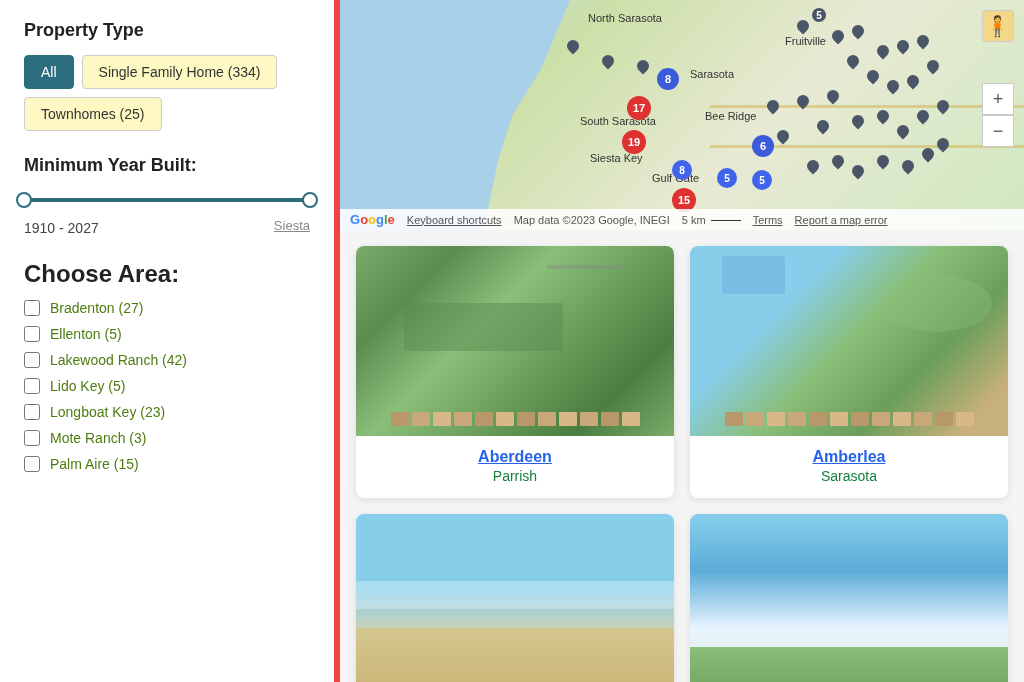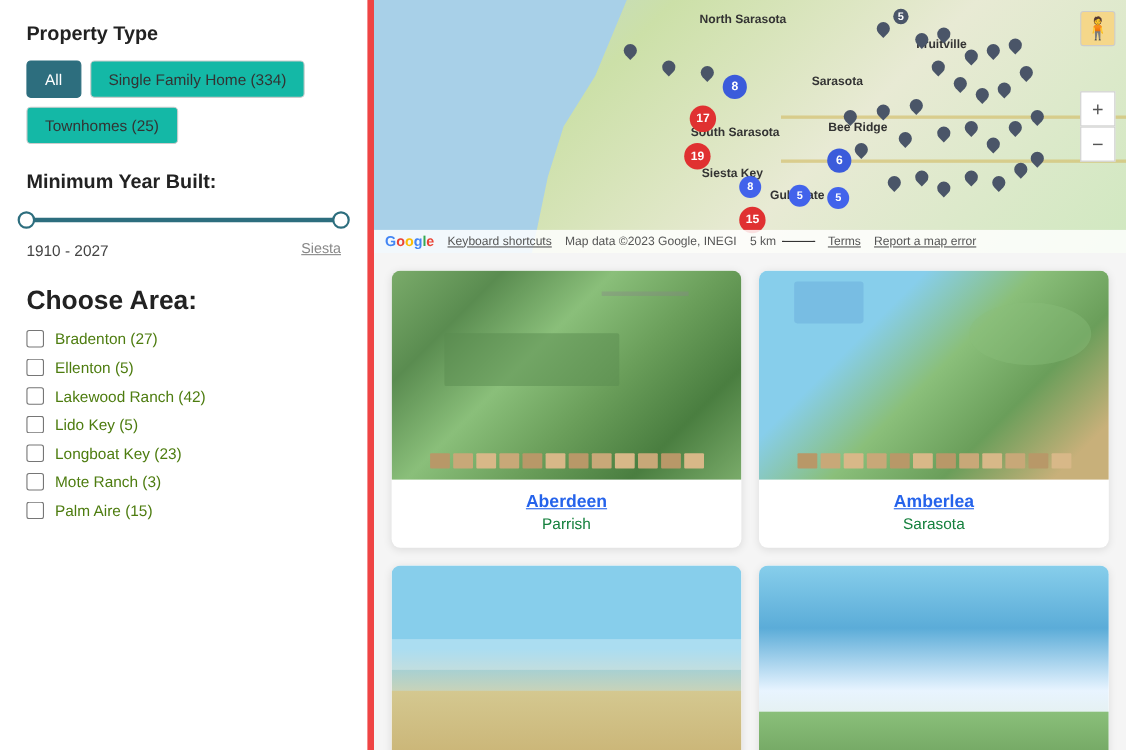--- a/index.html
+++ b/index.html
@@ -26,21 +26,21 @@
       display: flex;
       flex-wrap: wrap;
       gap: 8px;
       margin-bottom: 24px;
     }
 
     .btn-filter {
       padding: 8px 16px;
       border: 1.5px solid #ccc;
       border-radius: 4px;
-      background: #14b8a6;
+      background: #fef9c3;
       color: #333;
       font-size: 14px;
       cursor: pointer;
     }
 
     .btn-filter.active {
       background: #2d6e7e;
       color: #fff;
       border-color: #2d6e7e;
     }
@@ -267,23 +267,22 @@
     .google-logo span:nth-child(2) { color: #ea4335; }
     .google-logo span:nth-child(3) { color: #fbbc05; }
     .google-logo span:nth-child(4) { color: #4285f4; }
     .google-logo span:nth-child(5) { color: #34a853; }
     .google-logo span:nth-child(6) { color: #ea4335; }
 
     .map-label {
       position: absolute;
       font-size: 11px;
       color: #333;
-      font-weight: 700;
+      font-weight: 400;
       white-space: nowrap;
-      margin-left: 48px;
     }
 
     
     #cards-container {
       display: grid;
       grid-template-columns: 1fr 1fr;
       gap: 16px;
       padding: 16px;
     }
 

